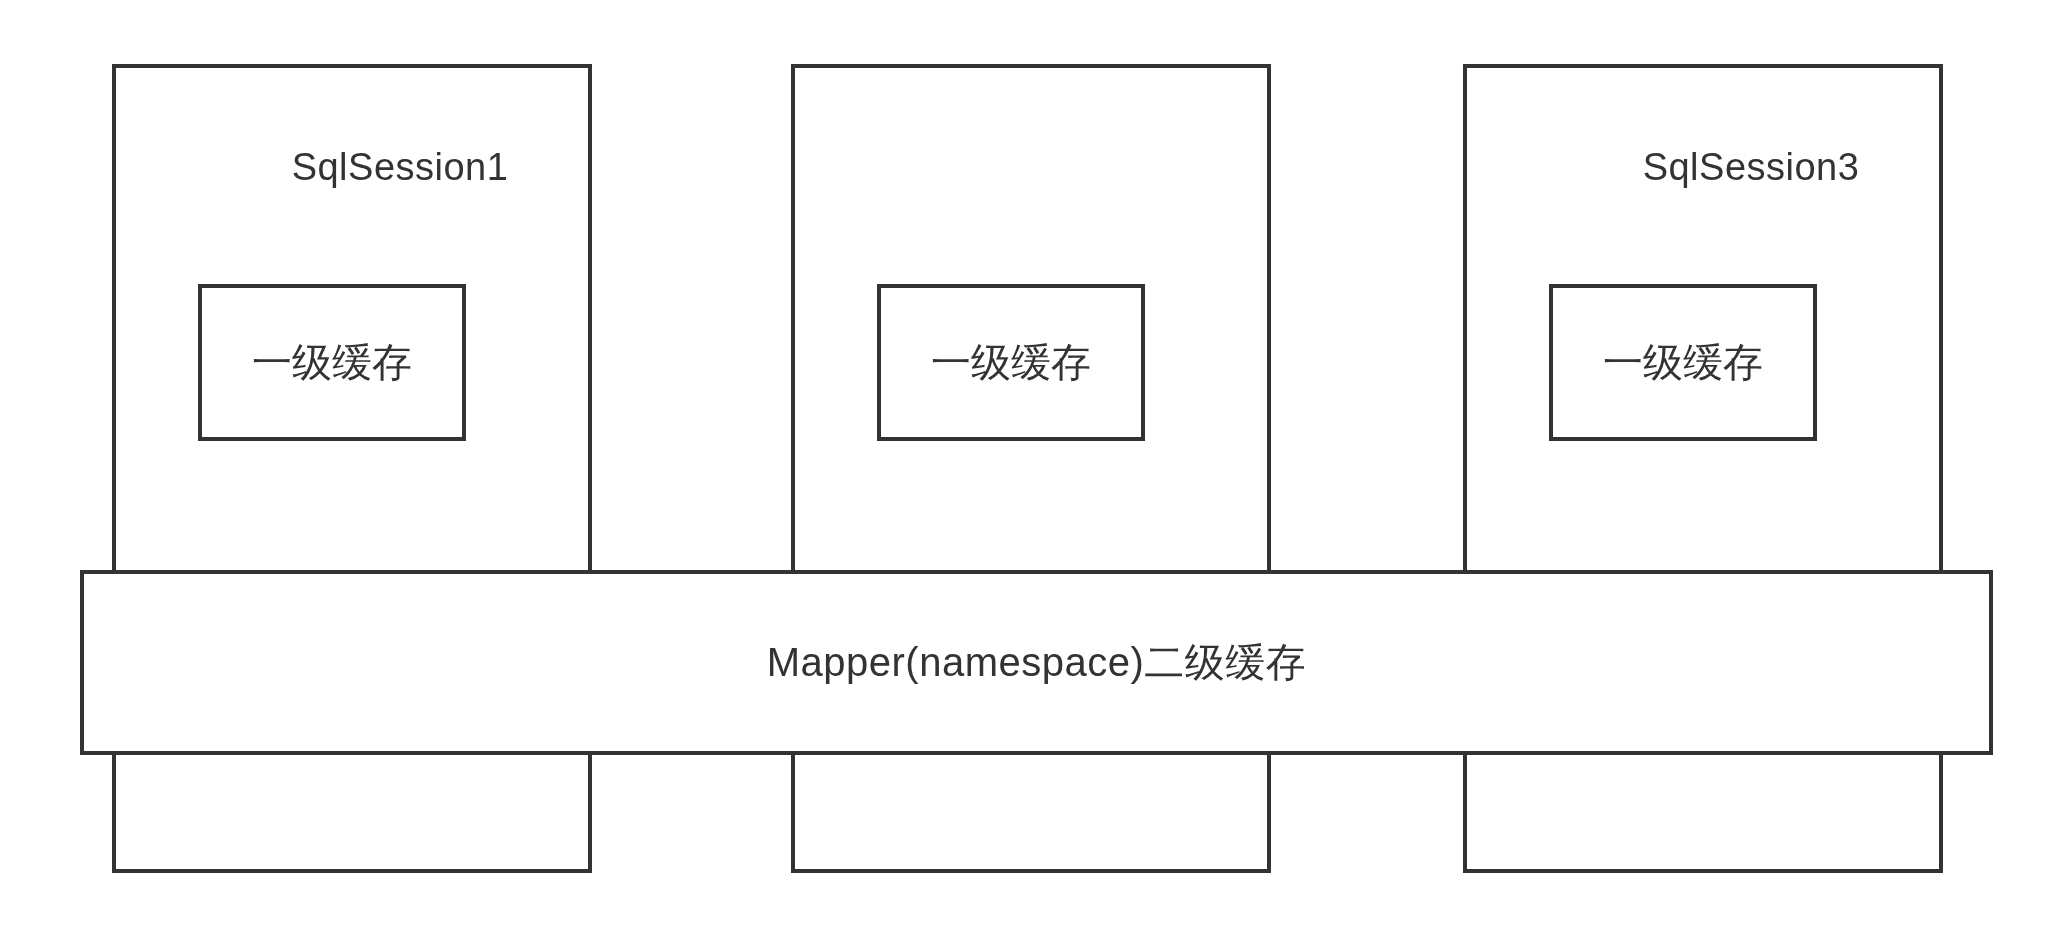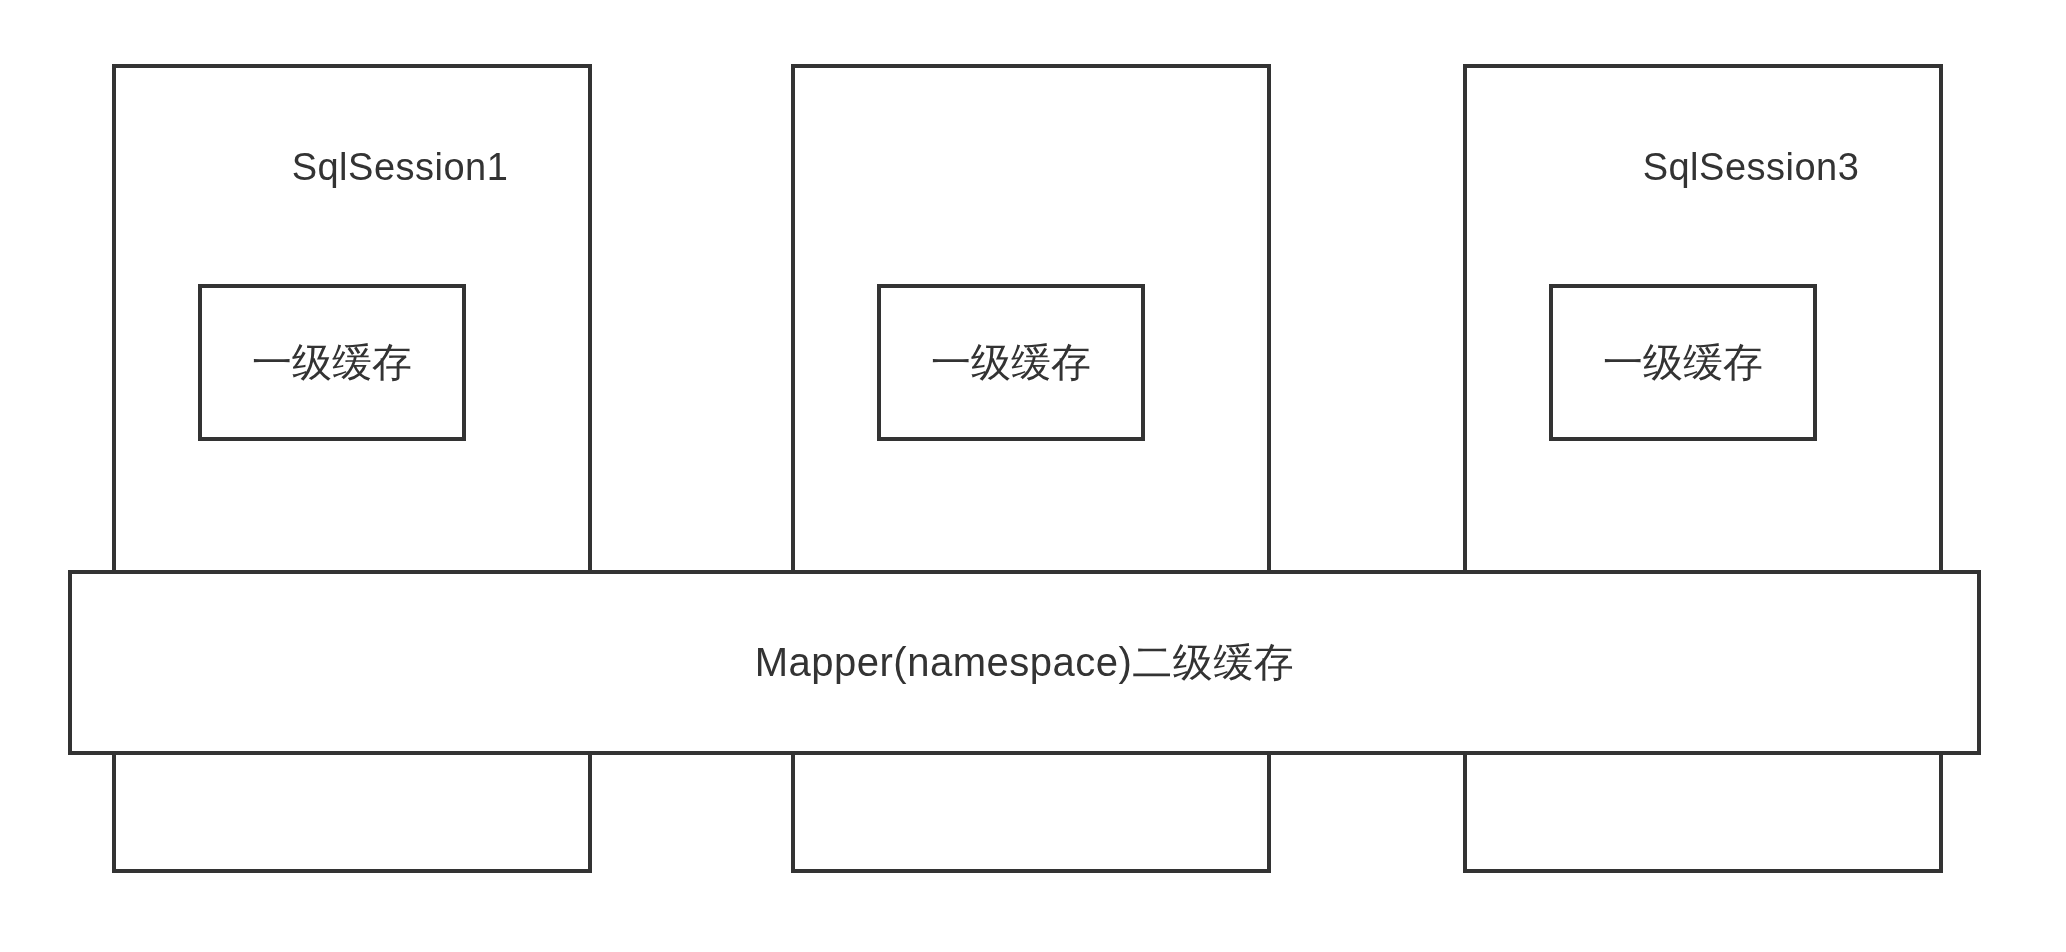--- a/index.html
+++ b/index.html
@@ -54,21 +54,21 @@
     background: #ffffff;
     margin-top: 28px;
   }
   .first-cache-label {
     font-size: 40px;
     color: #333333;
     white-space: nowrap;
   }
   .second-cache-bar {
     position: absolute;
-    left: 68px;
+    left: 80px;
     top: 570px;
     width: 1913px;
     height: 185px;
     border: 4px solid #333333;
     box-sizing: border-box;
     background: #ffffff;
     z-index: 5;
     display: flex;
     align-items: center;
     justify-content: center;

